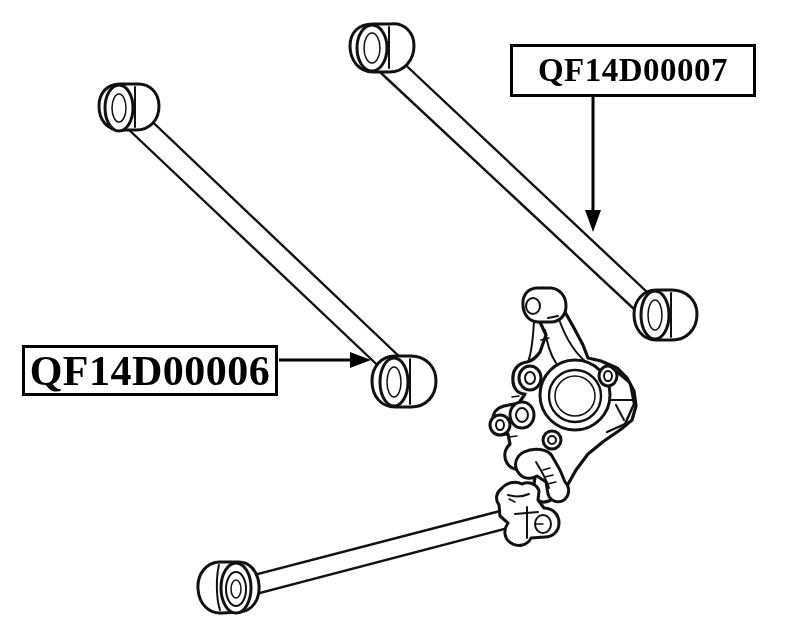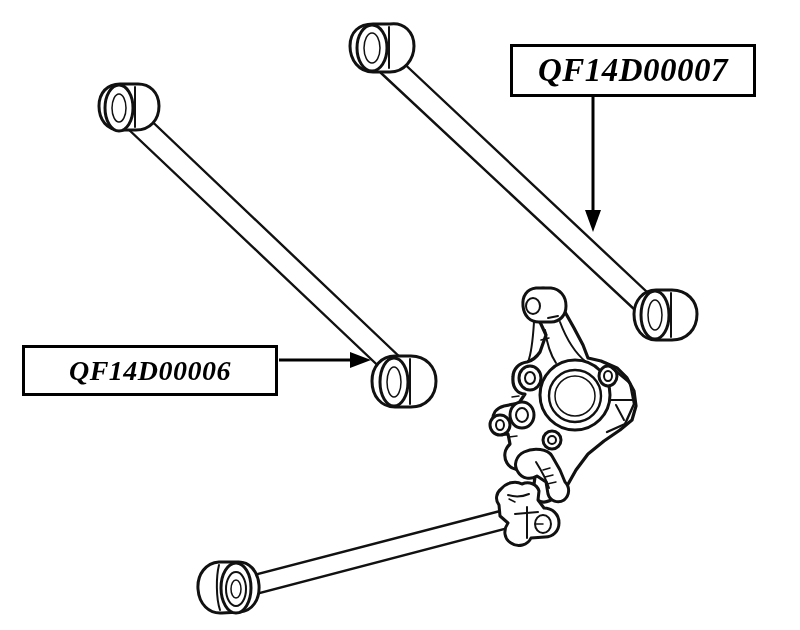--- a/index.html
+++ b/index.html
@@ -12,21 +12,20 @@
     width: 800px;
     height: 630px;
     overflow: hidden;
     font-family: "Liberation Serif", serif;
   }
   #diagram-root {
     position: relative;
     width: 800px;
     height: 630px;
     background: #ffffff;
-    font-style: italic;
   }
   svg#parts-svg {
     position: absolute;
     top: 0;
     left: 0;
     width: 800px;
     height: 630px;
     display: block;
   }
   .part-outline {
@@ -94,21 +93,21 @@
     width: 246px;
     height: 53px;
   }
   #callout-qf14d00006 {
     left: 22px;
     top: 345px;
     width: 256px;
     height: 51px;
   }
   #callout-qf14d00007 .callout-text { font-size: 33px; }
-  #callout-qf14d00006 .callout-text { font-size: 28px; }
+  #callout-qf14d00006 .callout-text { font-size: 42px; }
 </style>
 </head>
 <body>
 
 <div id="diagram-root">
 
   <svg id="parts-svg" viewBox="0 0 800 630" xmlns="http://www.w3.org/2000/svg">
 
     <g>
 

